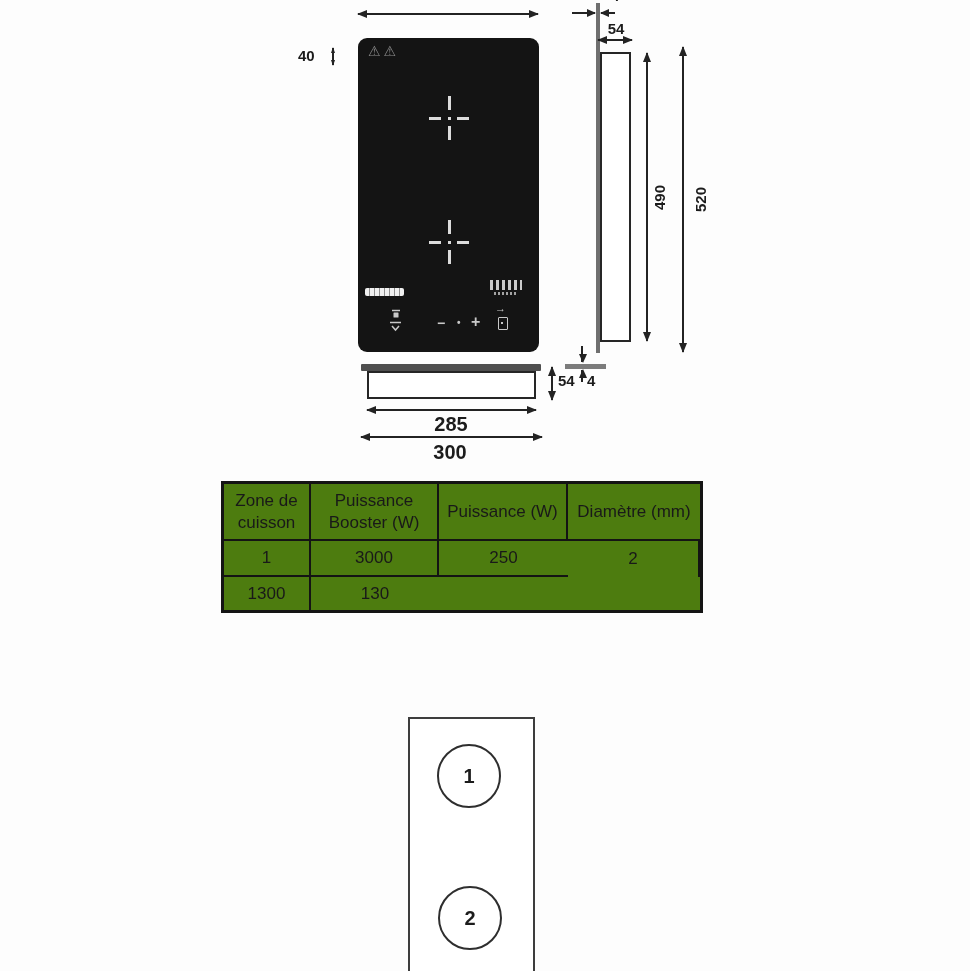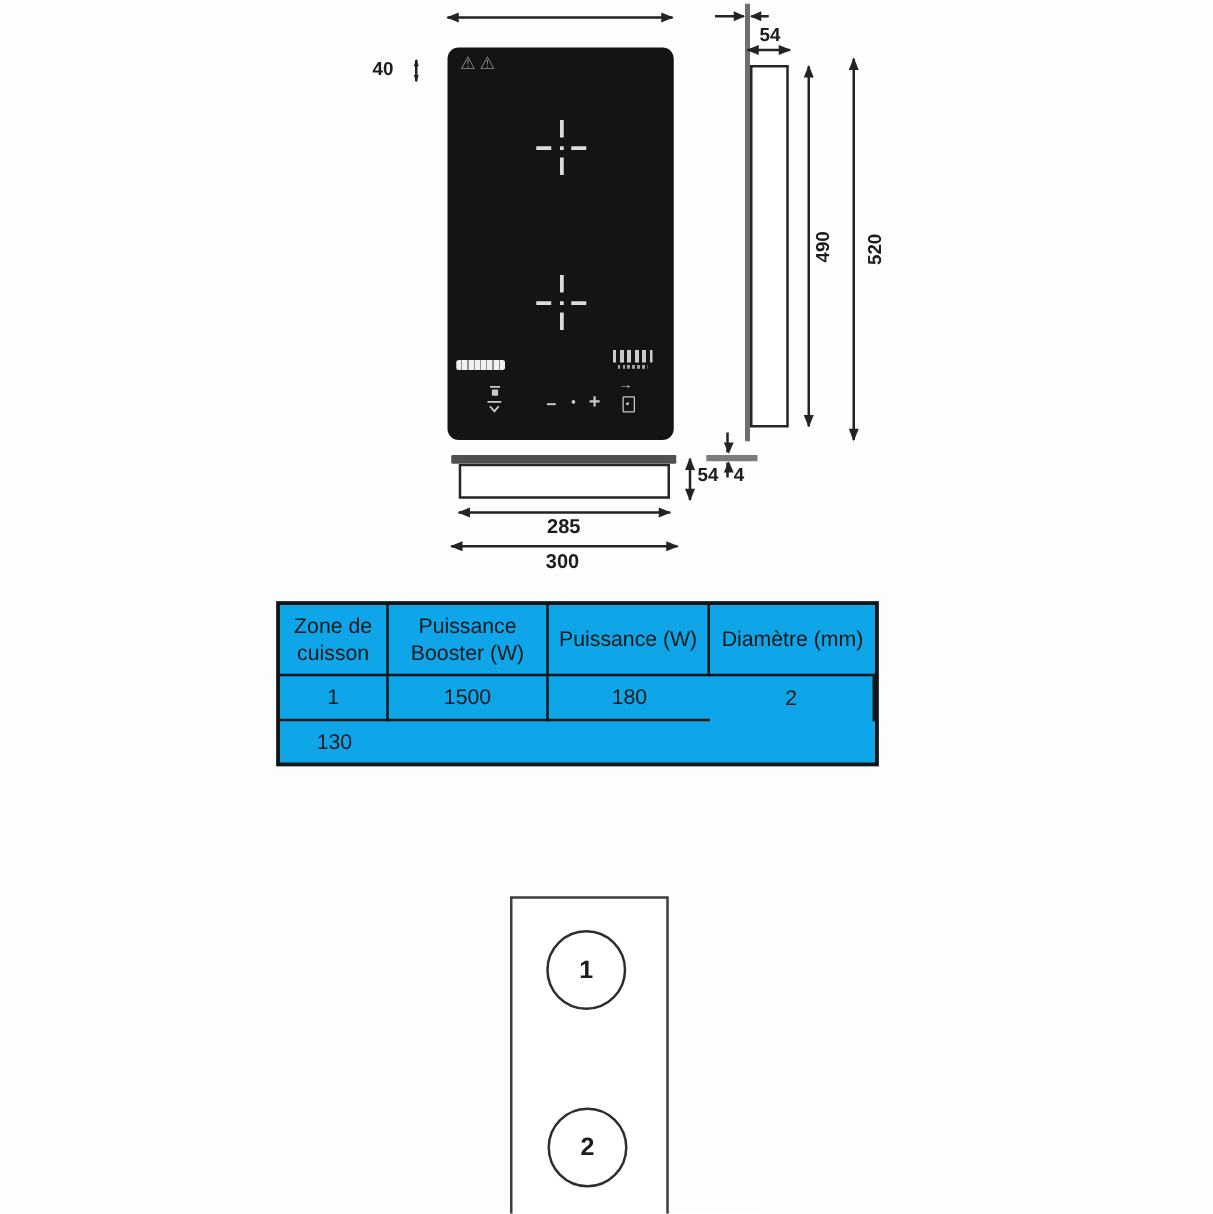--- a/index.html
+++ b/index.html
@@ -23,21 +23,21 @@
       border-top:4px solid transparent;border-bottom:4px solid transparent;border-left:9px solid #232323;}
   .ar.left::before{content:"";position:absolute;left:-1px;top:-5px;
       border-top:4px solid transparent;border-bottom:4px solid transparent;border-right:9px solid #232323;}
   .av{position:absolute;width:0;border-left:2px solid #232323;}
   .av.down::after{content:"";position:absolute;bottom:-1px;left:-4.5px;
       border-left:4px solid transparent;border-right:4px solid transparent;border-top:9px solid #232323;}
   .av.up::before{content:"";position:absolute;top:-1px;left:-4.5px;
       border-left:4px solid transparent;border-right:4px solid transparent;border-bottom:9px solid #232323;}
   
   .lbl{position:absolute;font-weight:700;font-size:15px;color:#1c1c1c;white-space:nowrap;}
-  .lbl-lg{font-size:16px;}
+  .lbl-lg{font-size:20px;}
   .ctr{text-align:center;}
   .rot{transform:rotate(-90deg);}
   
   .panel{position:absolute;left:358px;top:38px;width:181px;height:314px;background:#141414;border-radius:9px;}
   .warn{position:absolute;left:10px;top:5px;color:#8f8f8f;font-size:14px;letter-spacing:3px;
         font-family:"DejaVu Sans",sans-serif;}
   .cross{position:absolute;width:40px;height:44px;}
   .cross div{position:absolute;background:#dcdcdc;}
   .cv-t{left:18.5px;top:0;width:3px;height:14px;}
   .cv-b{left:18.5px;bottom:0;width:3px;height:14px;}
@@ -53,21 +53,21 @@
         background:repeating-linear-gradient(90deg,#bdbdbd 0 2px,transparent 2px 4px);}
   .ctl{position:absolute;color:#c9c9c9;font-weight:700;}
   .boxicon{position:absolute;width:8px;height:11px;border:1.5px solid #c9c9c9;border-radius:1px;}
   .boxicon i{position:absolute;left:2px;top:3.5px;width:2px;height:2px;background:#c9c9c9;}
   
   .glass-v{position:absolute;background:#6f6f6f;}
   .glass-h{position:absolute;background:#4f4f4f;}
   .bodybox{position:absolute;background:#ffffff;border:2.5px solid #262626;box-sizing:border-box;}
   
   .spec{position:absolute;left:221px;top:481px;width:482px;box-sizing:border-box;border:3px solid #141414;
-        background:#0ea5e9;display:grid;grid-template-columns:87px 128px 129px 132px;
+        background:#4d7c0f;display:grid;grid-template-columns:87px 128px 129px 132px;
         grid-template-rows:57px 36px 33px;}
   .spec .c{border-right:2px solid #141414;border-bottom:2px solid #141414;display:flex;align-items:center;
         justify-content:center;text-align:center;font-size:17px;line-height:1.25;color:#191919;
         padding:0 4px;box-sizing:border-box;}
   .spec .c.last{border-right:none;}
   .spec .c.bot{border-bottom:none;}
   
   .cutout{position:absolute;left:408px;top:717px;width:127px;height:262px;background:#ffffff;
         border:2.5px solid #3d3d3d;box-sizing:border-box;}
   .zcirc{position:absolute;width:64px;height:64px;border:2px solid #2e2e2e;border-radius:50%;
@@ -164,24 +164,25 @@
   <div class="dh" style="left:361px;top:436px;width:181px;"></div>
   <div class="lbl lbl-lg ctr" style="left:400px;top:441px;width:100px;">300</div>
 
   <div class="spec">
     <div class="c">Zone de cuisson</div>
     <div class="c">Puissance Booster (W)</div>
     <div class="c">Puissance (W)</div>
     <div class="c last">Diamètre (mm)</div>
 
     <div class="c">1</div>
-    <div class="c">1500</div>
-    <div class="c last">180</div>
+    <div class="c">3000</div>
+    <div class="c last">250</div>
 
     <div class="c bot">2</div>
+    <div class="c bot">1300</div>
     <div class="c bot last">130</div>
   </div>
 
   <div class="cutout"></div>
   <div class="zcirc" style="left:437px;top:744px;">
     <span>1</span>
   </div>
   <div class="zcirc" style="left:438px;top:886px;">
     <span>2</span>
   </div>

